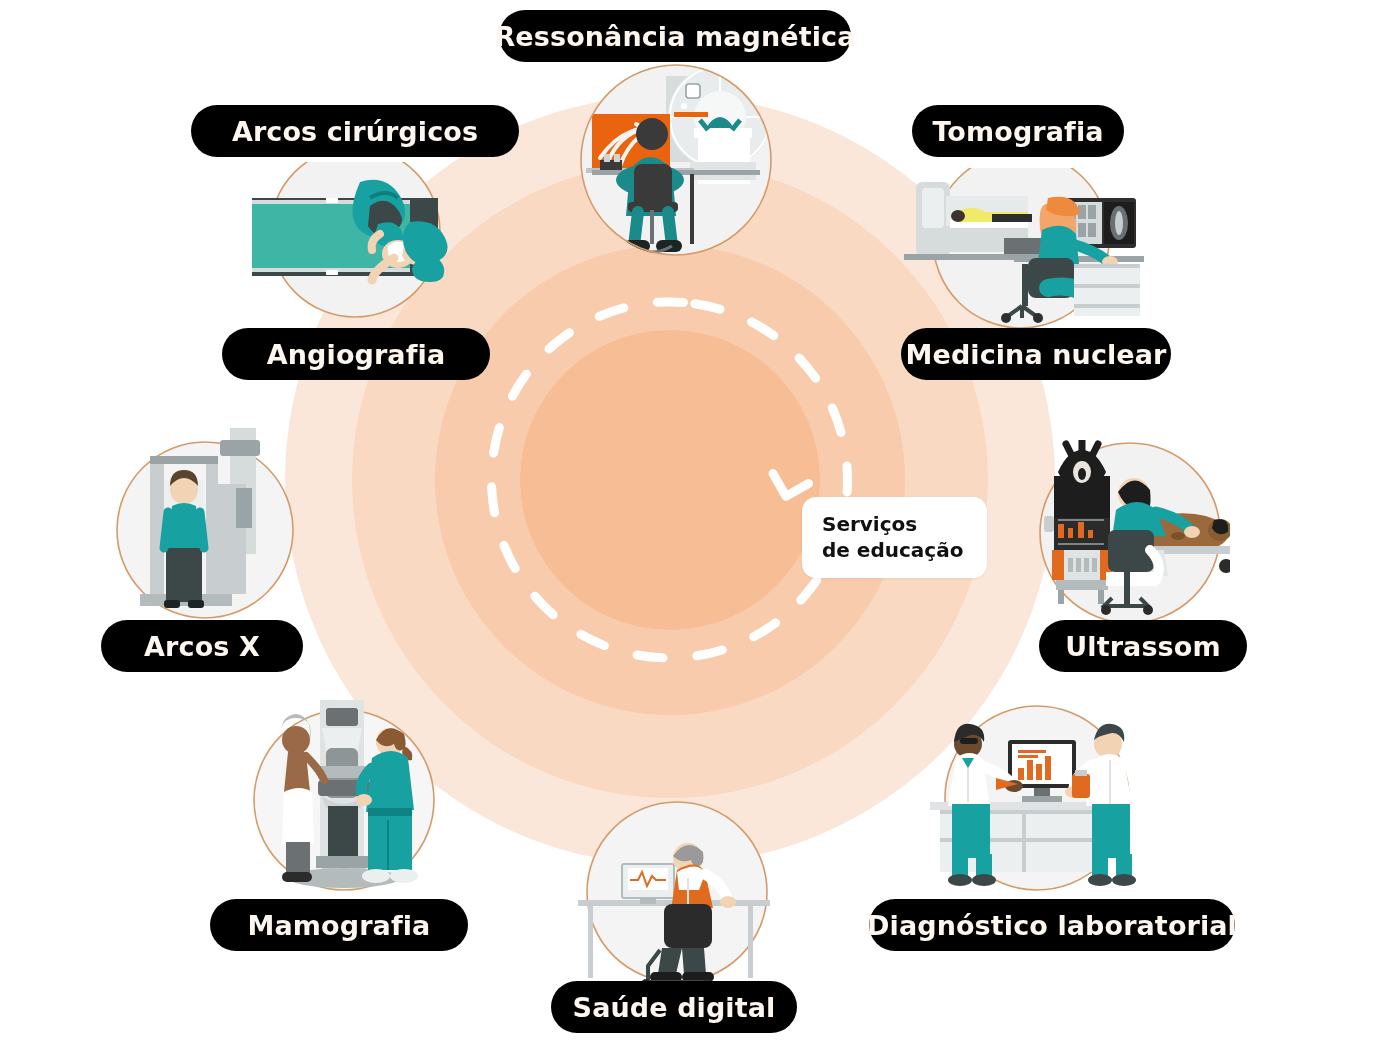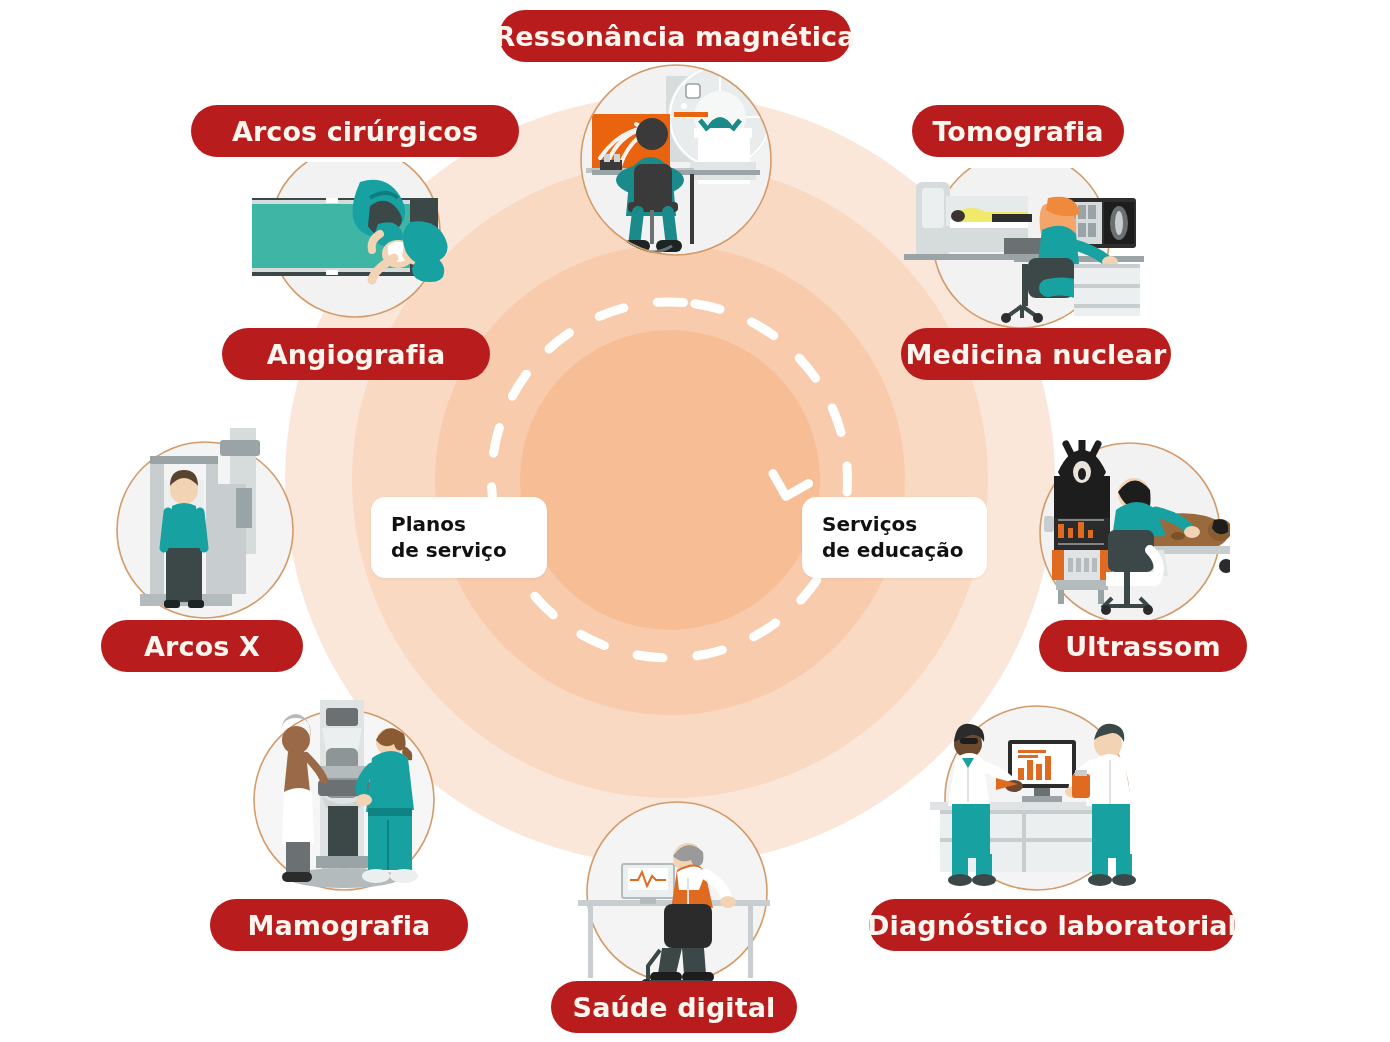--- a/index.html
+++ b/index.html
@@ -22,21 +22,21 @@
   
   #dashring{position:absolute;left:470px;top:280px;width:400px;height:400px;}
 
   
   .illu{position:absolute;border-radius:50%;overflow:visible;}
   .illu svg{display:block;}
 
   
   .pill{
     position:absolute;
-    background:#b91c1c;
+    background:#000000;
     color:#fdf6ef;
     border-radius:26px;
     font-weight:700;
     font-size:27px;
     letter-spacing:.1px;
     display:flex;
     align-items:center;
     justify-content:center;
     padding:0 24px;
     height:52px;
@@ -452,24 +452,20 @@
   </div>
 
   <div class="pill" style="left:869px;top:899px;width:366px;">
     <span>Diagnóstico laboratorial</span>
   </div>
 
   <div class="pill" style="left:551px;top:981px;width:246px;align-items:center;">
     <span>Saúde digital</span>
   </div>
 
-  <div class="wbox" style="left:371px;top:497px;width:176px;">
-    <span>Planos</span>
-    <span>de serviço</span>
-  </div>
 
   <div class="wbox" style="left:802px;top:497px;width:185px;">
     <span>Serviços</span>
     <span>de educação</span>
   </div>
 
 
 
 </div>
 

